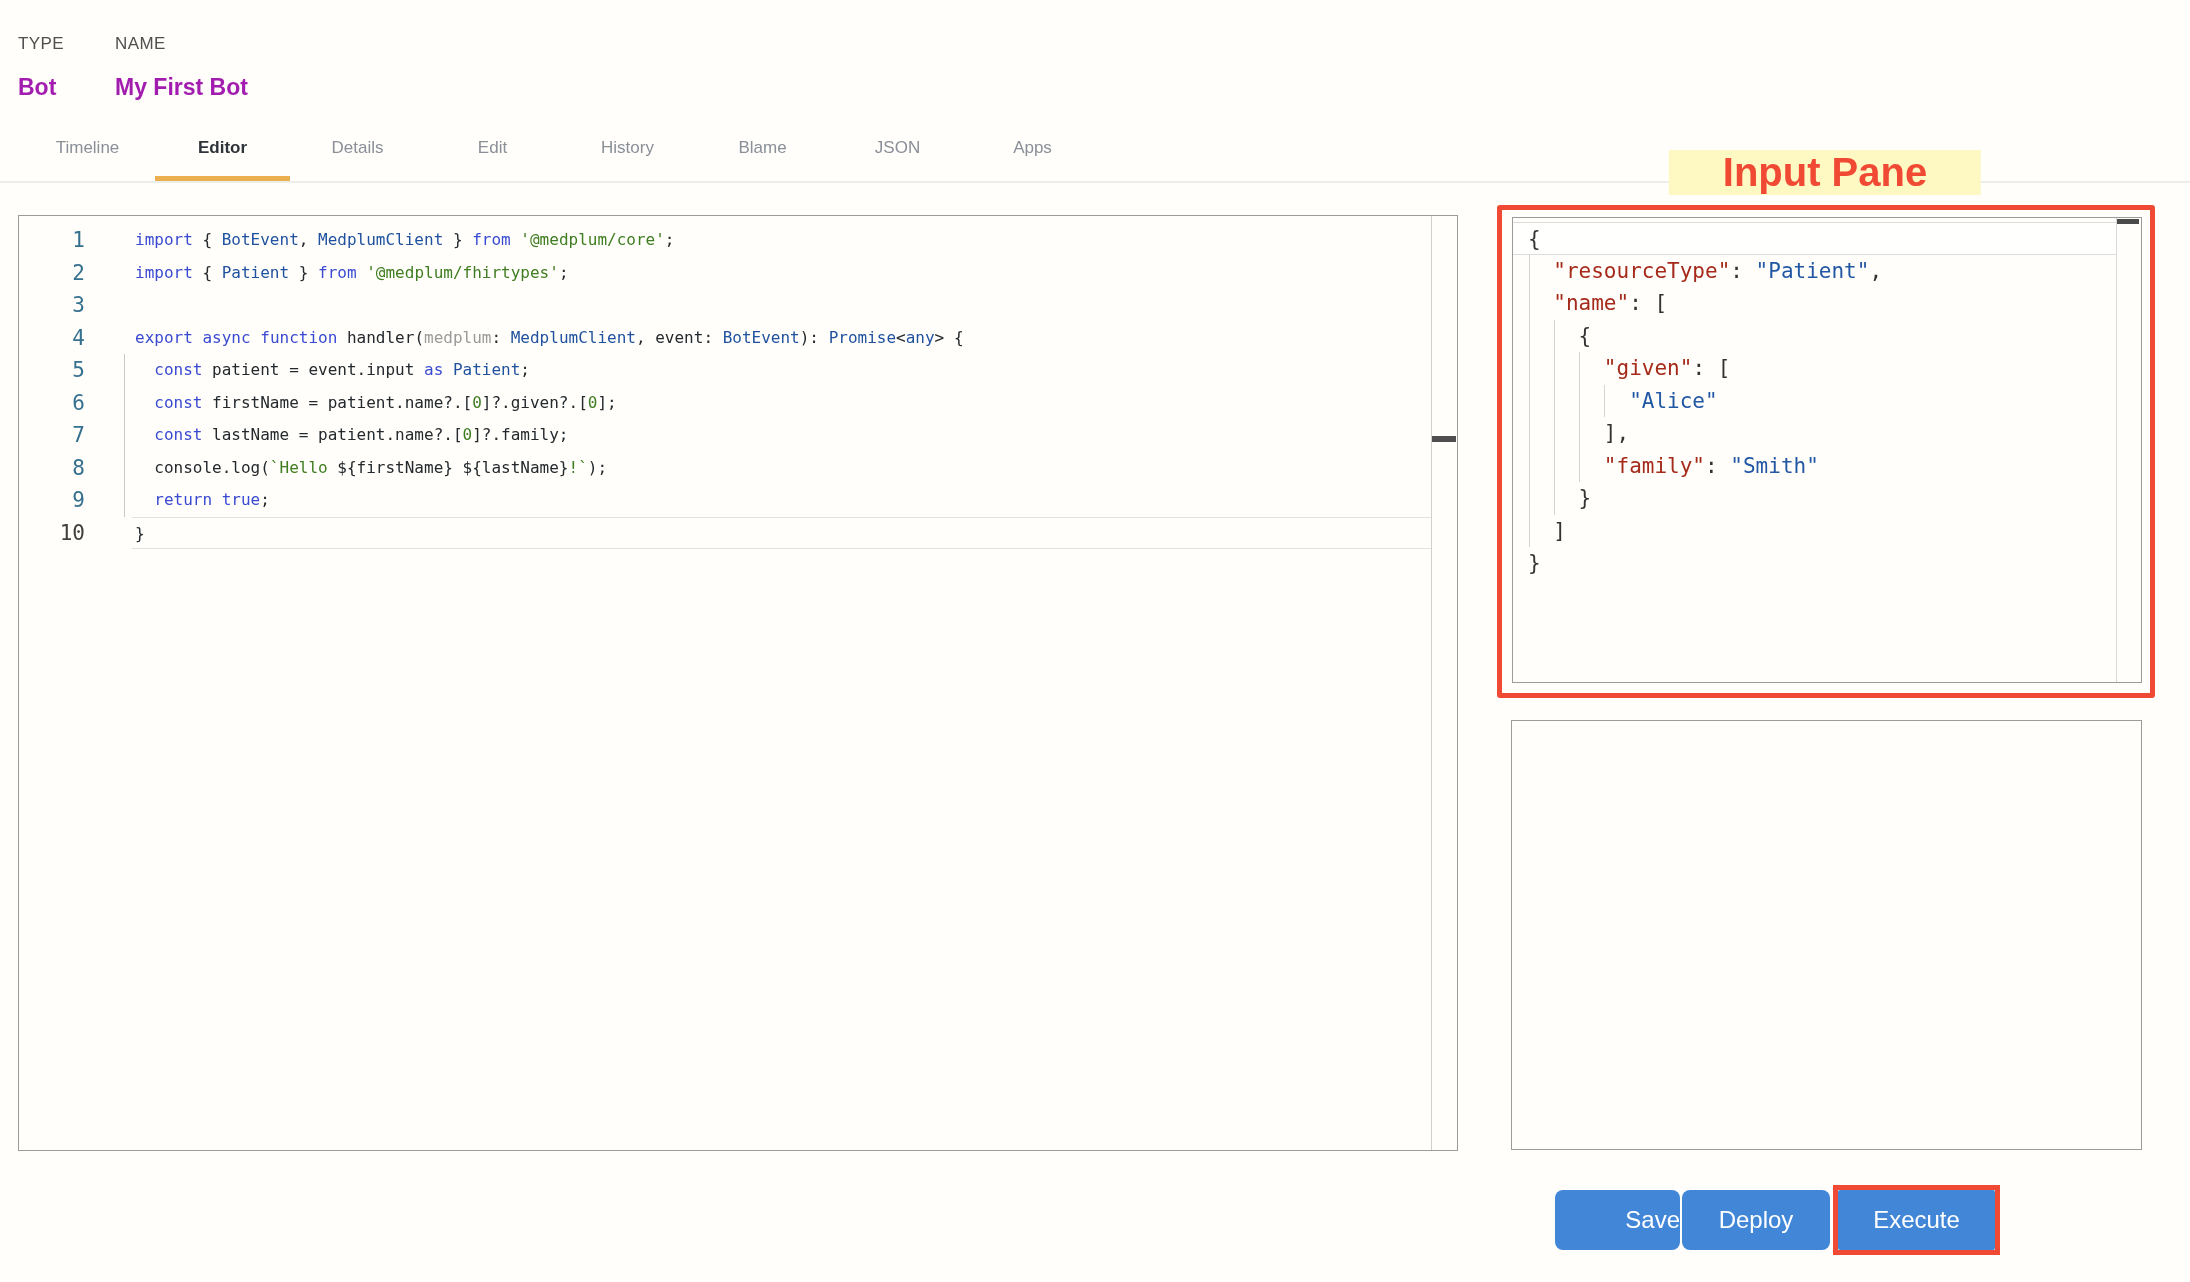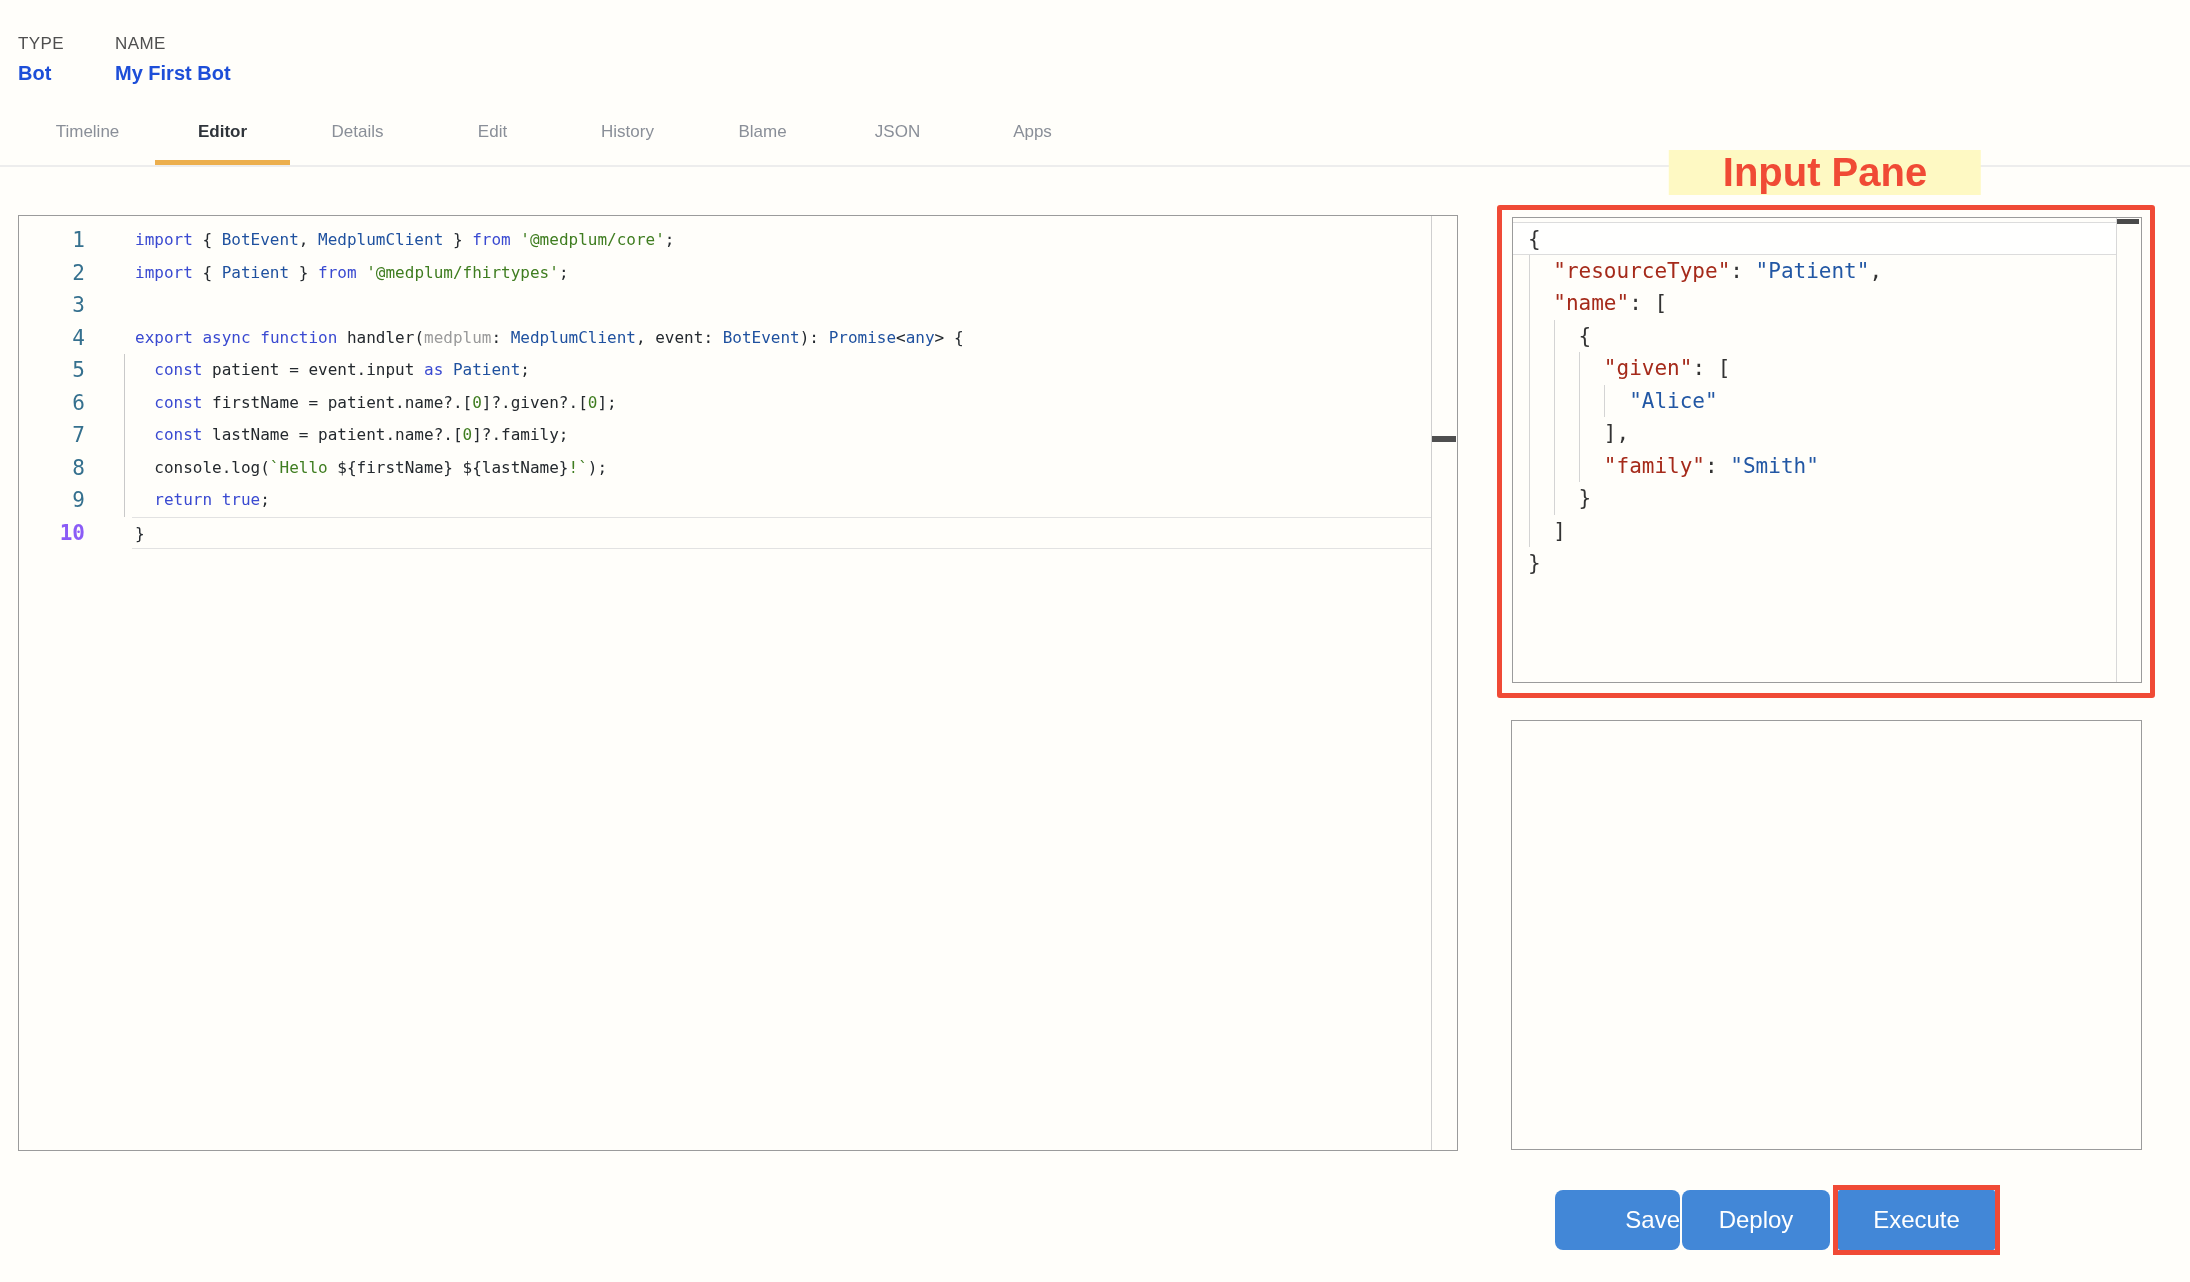--- a/index.html
+++ b/index.html
@@ -3,39 +3,39 @@
 <meta charset="utf-8">
 <style>
   * { margin:0; padding:0; box-sizing:border-box; }
   html,body { width:2190px; height:1282px; background:#fffefa; font-family:"Liberation Sans", sans-serif; overflow:hidden; }
 
   
   .header { display:flex; padding:34px 0 0 18px; }
   .hcol { margin-right:0; }
   .hcol.first { min-width:97px; }
   .hlabel { font-size:17px; color:#4f4f4f; letter-spacing:0.4px; }
-  .hvalue { margin-top:8px; font-size:20px; font-weight:700; color:#1d4ed8; }
+  .hvalue { margin-top:20px; font-size:23px; font-weight:700; color:#a21caf; }
 
   
   .tabbar { margin-top:18px; padding-left:20px; display:flex; border-bottom:2px solid #ededed; }
   .tab { width:135px; height:62px; display:flex; align-items:center; justify-content:center;
          font-size:17px; color:#8a8f98; cursor:pointer; border-bottom:5px solid transparent; }
   .tab.active { color:#2f343a; font-weight:700; border-bottom-color:#ecaf4e; }
 
   
   .anno-label { position:absolute; top:150px; left:1825px; transform:translateX(-50%);
                 padding:0 54px; background:#fef9c3; color:#f04a35; font-size:40px; z-index:5; white-space:nowrap;font-weight:bold; }
 
   
   .editor { position:absolute; left:18px; top:215px; width:1440px; height:936px;
             border:1px solid #9b9b9b; background:#fffefa; }
   .ed-gutter { position:absolute; left:0; top:8px; width:113px; }
   .ed-num { height:32.5px; line-height:32.5px; text-align:right; padding-right:47px;
             font-family:"DejaVu Sans Mono", monospace; font-size:21px; color:#35708e; }
-  .ed-num.active { color:#8b5cf6; font-weight:700; }
+  .ed-num.active { color:#404040; font-weight:400; }
   .ed-code { position:absolute; left:113px; top:8px; width:1300px; }
   .ed-row { height:32.5px; line-height:32.5px; padding-left:3px; white-space:pre;
             font-family:"DejaVu Sans Mono", monospace; font-size:16px; color:#24292e; }
   .ed-row.active { border-top:1px solid #e2e2e2; border-bottom:1px solid #e2e2e2; }
   .ed-guide { position:absolute; left:105px; top:138px; height:163px; border-left:1px solid #c9c9c9; }
   .ed-scroll-divider { position:absolute; right:25px; top:0; bottom:0; border-left:1px solid #cfcfcf; }
   .ed-thumb { position:absolute; right:1px; top:220px; width:24px; height:6px; background:#4f4f4f; }
 
   
   .tk-kw  { color:#3a4ad1; }

